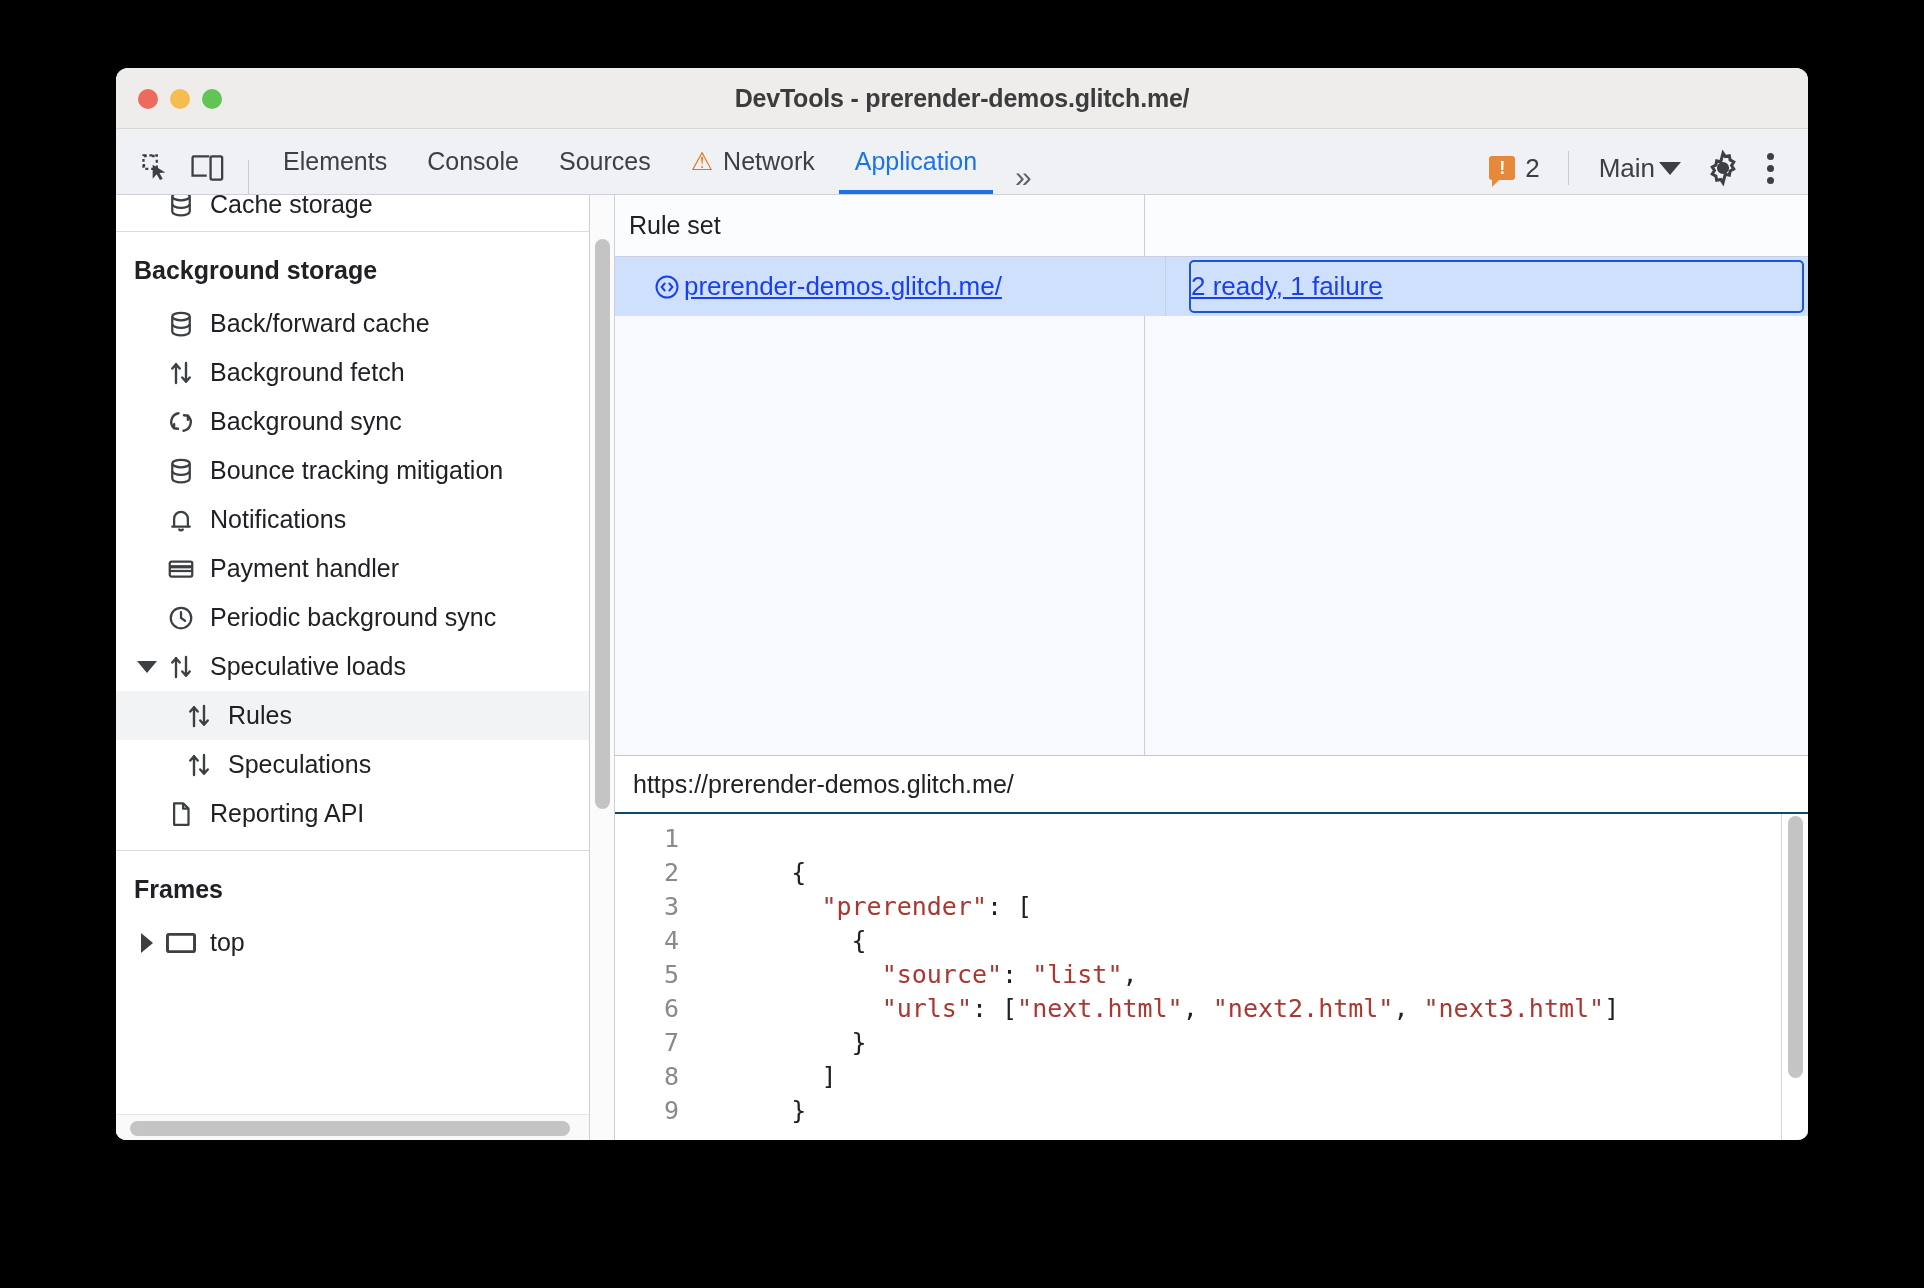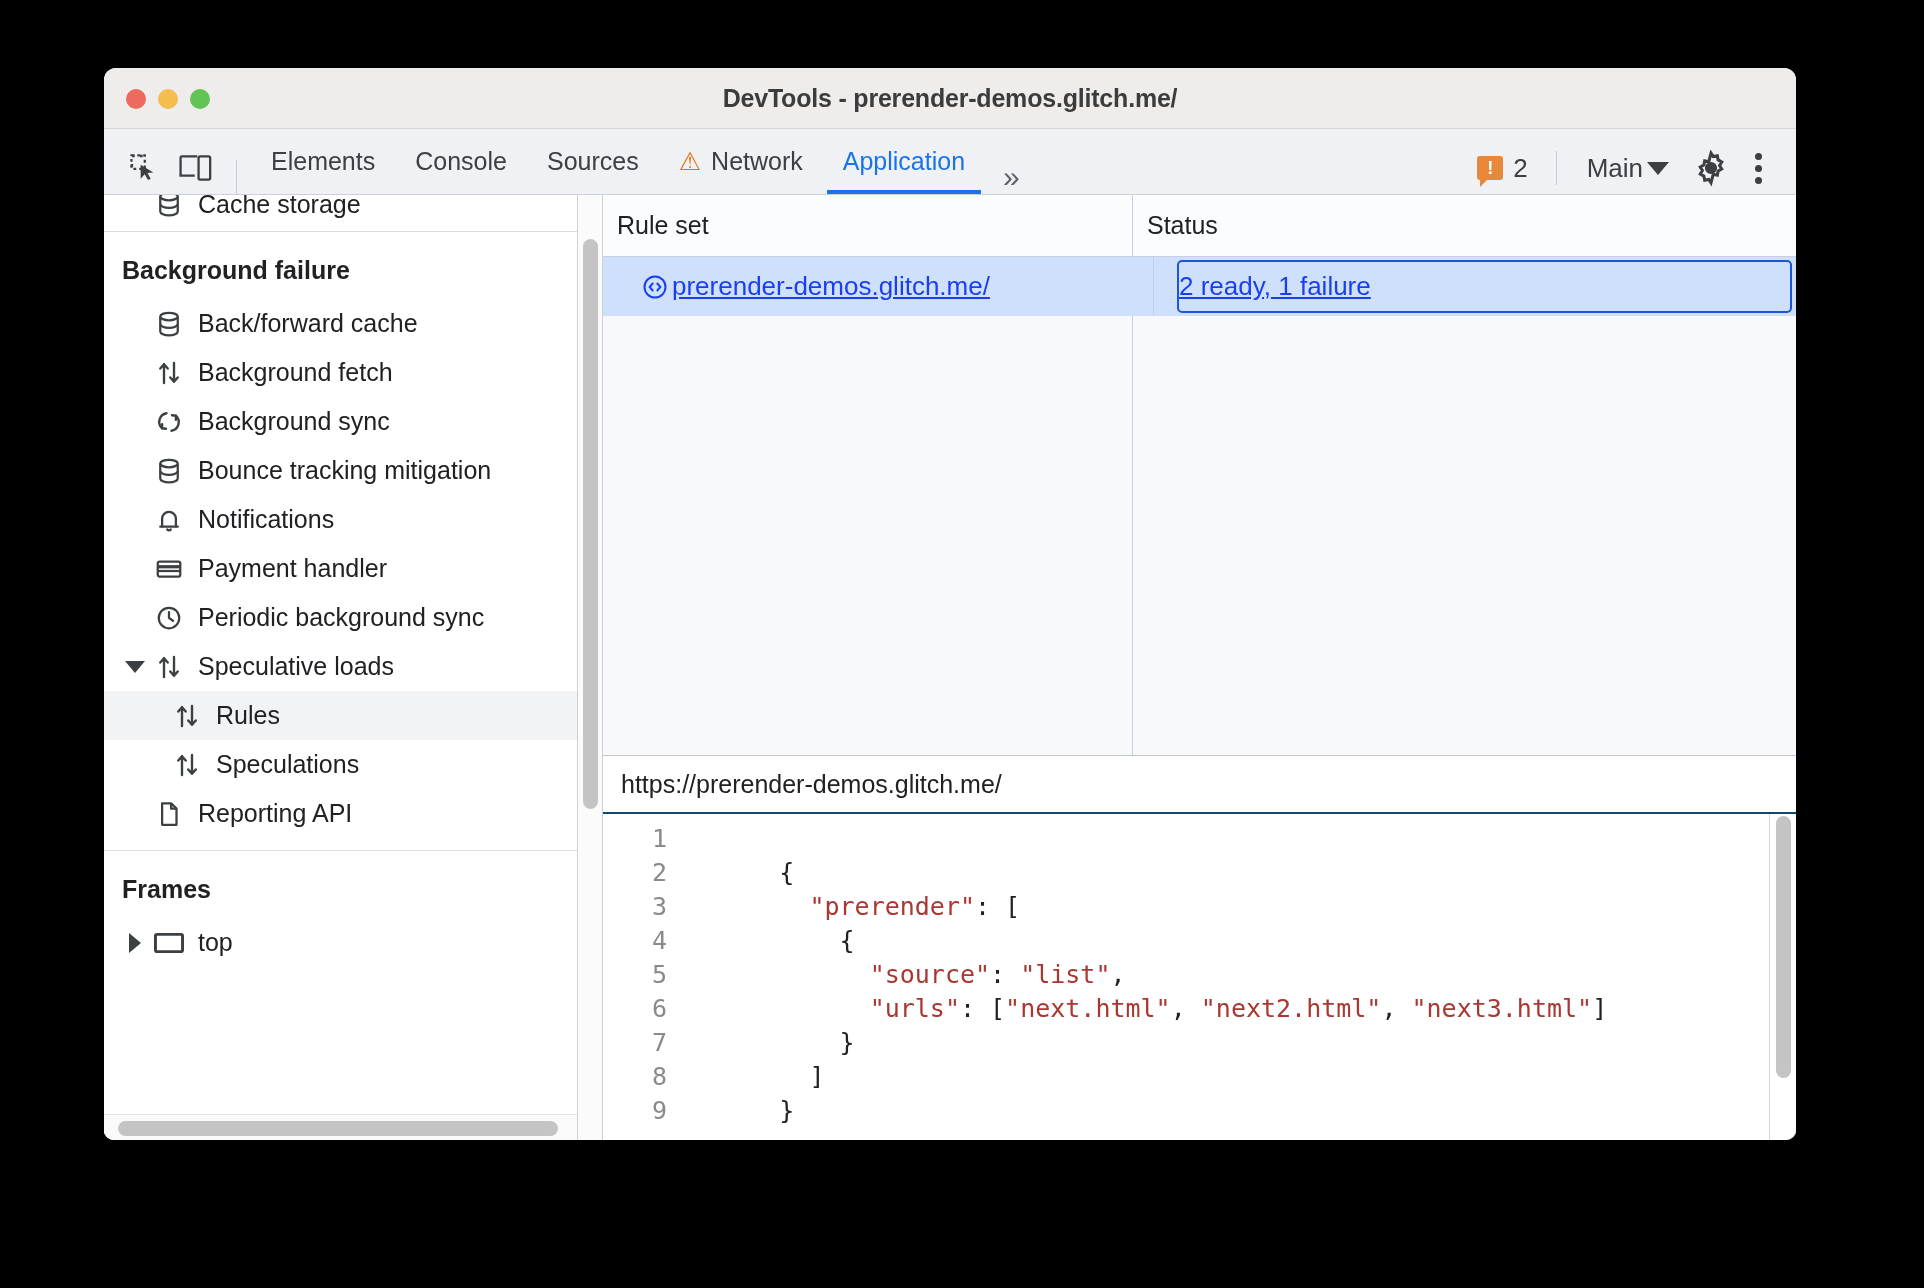--- a/index.html
+++ b/index.html
@@ -15,21 +15,21 @@
   #screen {
     position: relative;
     width: 1924px;
     height: 1288px;
     background: #000000;
   }
 
   
   #window {
     position: absolute;
-    left: 104px;
+    left: 116px;
     top: 68px;
     width: 1692px;
     height: 1072px;
     background: #ffffff;
     border-radius: 12px 12px 10px 10px;
     overflow: hidden;
     box-shadow: 0 0 0 1px rgba(0,0,0,0.10);
   }
 
   
@@ -546,21 +546,21 @@
                 <ellipse cx="12" cy="6" rx="7" ry="3"></ellipse>
                 <path d="M5 6v12c0 1.7 3.1 3 7 3s7-1.3 7-3V6"></path>
                 <path d="M5 12c0 1.7 3.1 3 7 3s7-1.3 7-3"></path>
               </svg>
             </span>
             <span class="lbl">Cache storage</span>
           </div>
 
           <div class="sect-divider"></div>
 
-          <div class="sect-title">Background failure</div>
+          <div class="sect-title">Background storage</div>
 
           <div class="tree-item indent-1">
             <span class="twisty"></span>
             <span class="ic">
               <svg width="30" height="30" viewBox="0 0 24 24" fill="none" stroke="#3c4043" stroke-width="1.8">
                 <ellipse cx="12" cy="6" rx="7" ry="3"></ellipse>
                 <path d="M5 6v12c0 1.7 3.1 3 7 3s7-1.3 7-3V6"></path>
                 <path d="M5 12c0 1.7 3.1 3 7 3s7-1.3 7-3"></path>
               </svg>
             </span>
@@ -709,23 +709,20 @@
       <div id="pane-vscroll">
         <div class="thumb"></div>
       </div>
 
       <div id="main">
 
         <div id="ruleset-pane">
           <div id="ruleset-header">
             <div class="gcol-rule">
               <div class="hcell">Rule set</div>
-            </div>
-            <div class="gcol-status">
-              <div class="hcell">Status</div>
             </div>
           </div>
 
           <div id="ruleset-rows">
             <div class="grow">
               <div class="gcol-rule cell rule">
                 <span class="code-icon">
                   <svg width="28" height="28" viewBox="0 0 24 24" fill="none" stroke="#1a3ff0" stroke-width="1.7" stroke-linecap="round">
                     <circle cx="12" cy="12" r="9"></circle>
                     <path d="M10 9l-2.6 3 2.6 3M14 9l2.6 3-2.6 3"></path>

